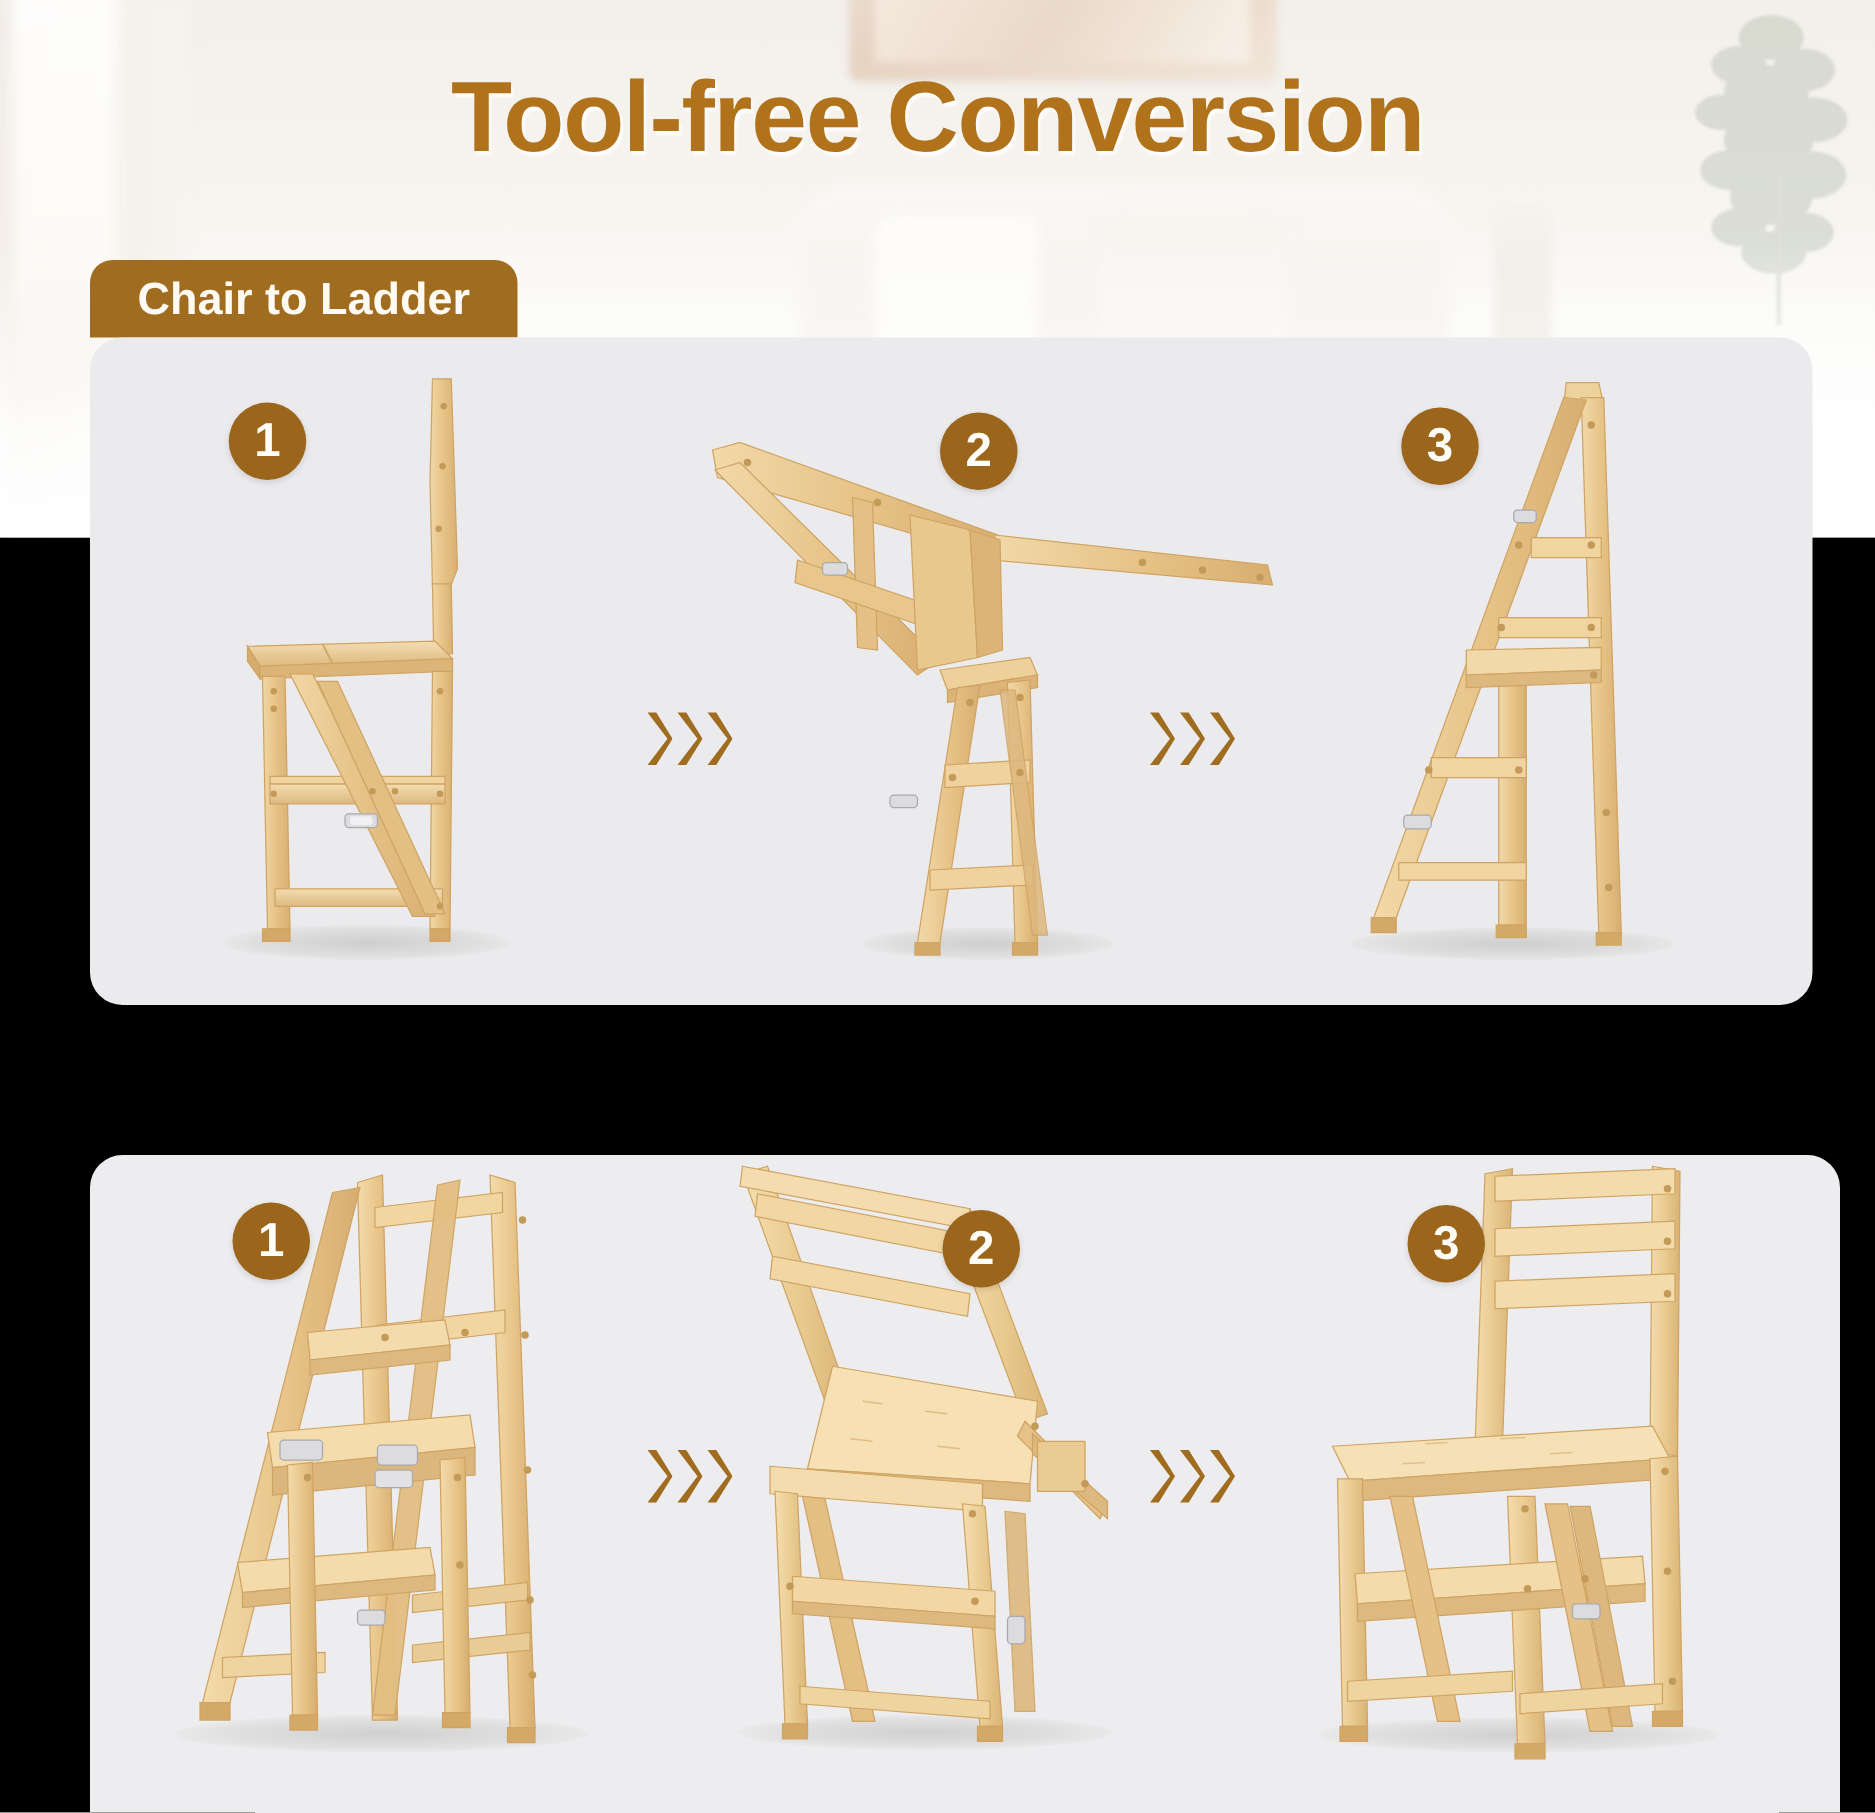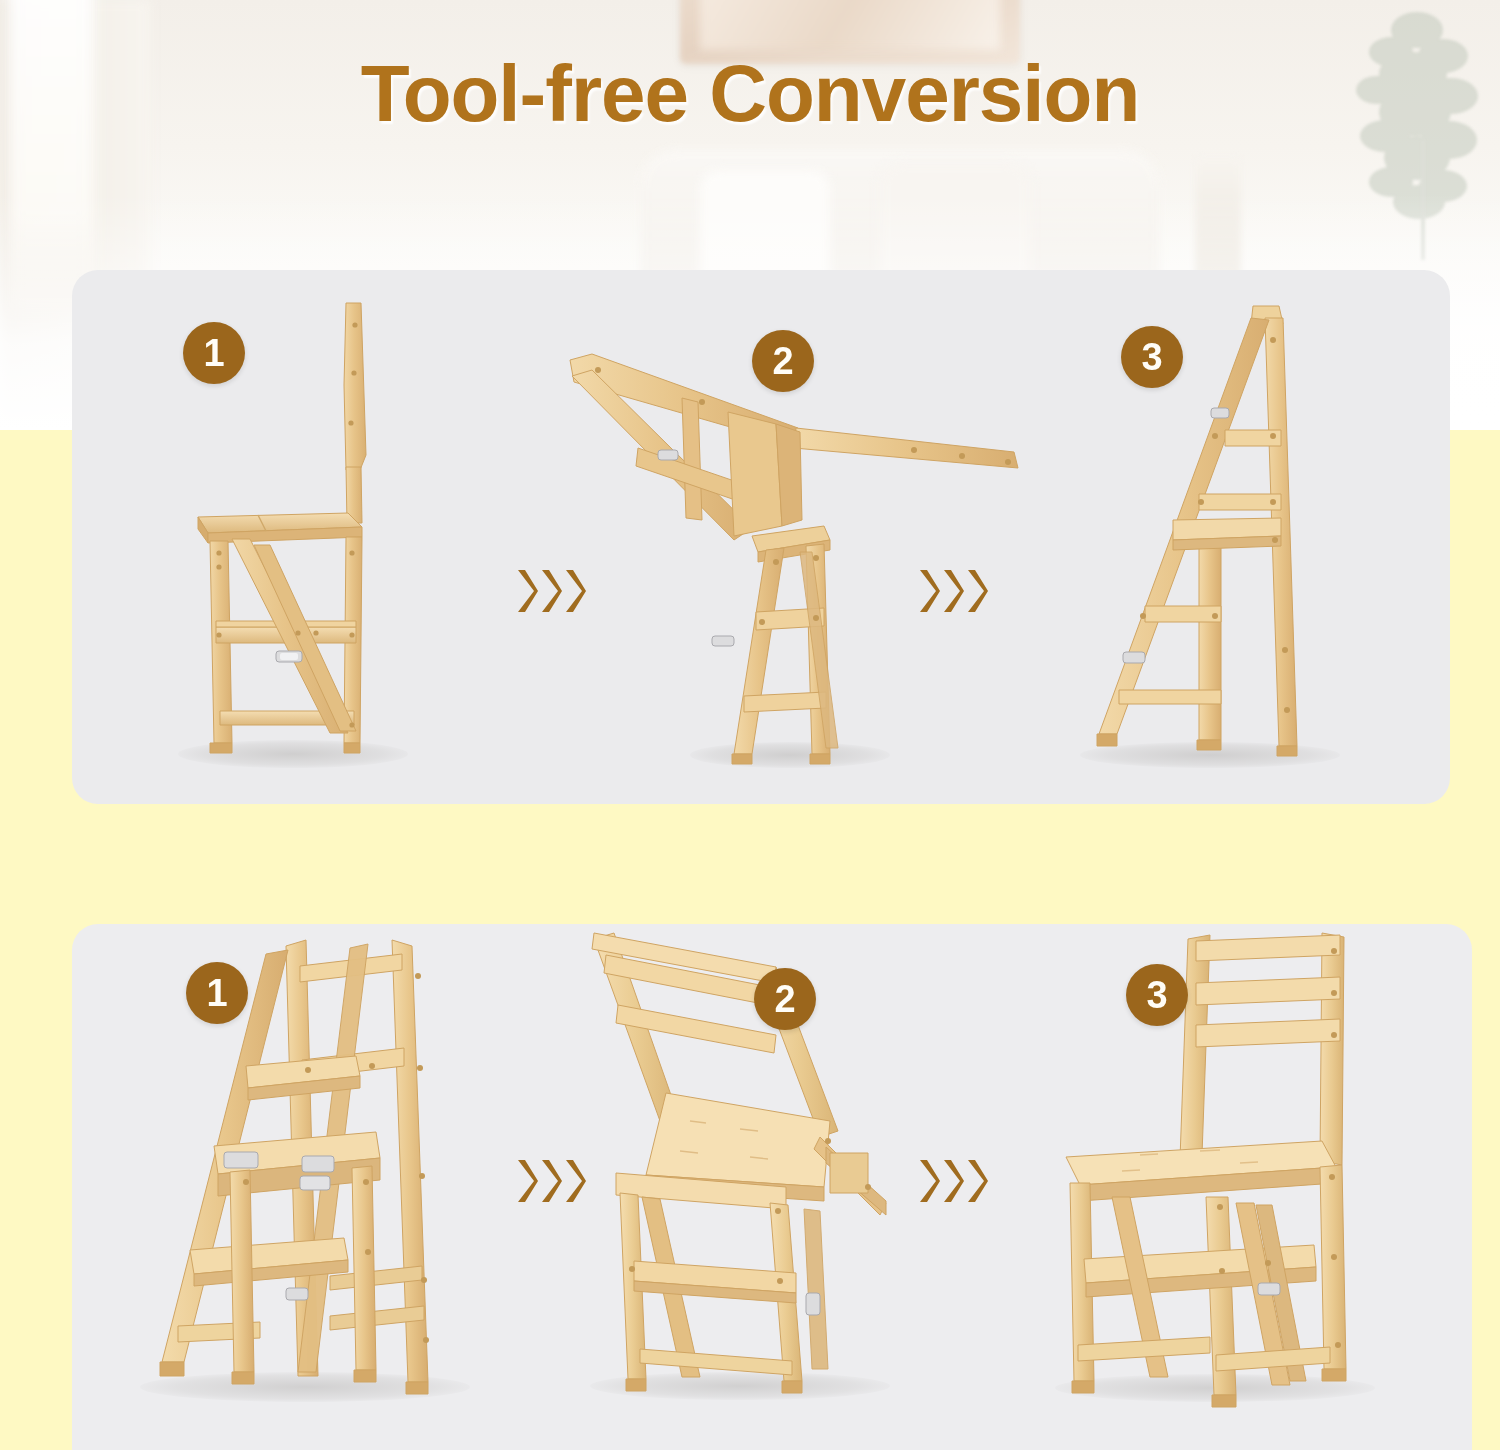--- a/index.html
+++ b/index.html
@@ -9,21 +9,21 @@
   }
   body {
     font-family: "Liberation Sans", sans-serif;
   }
 
   #page {
     position: relative;
     width: 1500px;
     height: 1450px;
     overflow: hidden;
-    background: #fef9c3;
+    background: #000000;
   }
 
   
   .bg-scene {
     position: absolute;
     left: 0; top: 0;
     width: 1500px;
     height: 430px;
     overflow: hidden;
     background:
@@ -243,20 +243,21 @@
         <ellipse cx="94" cy="212" rx="26" ry="17"></ellipse>
       </g>
       <rect x="96" y="150" width="4" height="120" fill="#c8cec4"></rect>
     </svg>
 
     <div class="bg-sheen"></div>
   </div>
 
   <div class="title">Tool-free Conversion</div>
 
+  <div class="badge-tab badge-left">Chair to Ladder</div>
 
   <div class="panel panel-top"></div>
 
   <div class="step-num" style="left:183px; top:322px;">1</div>
   <div class="step-num" style="left:752px; top:330px;">2</div>
   <div class="step-num" style="left:1121px; top:326px;">3</div>
 
   <div class="chevrons" style="left:516px; top:568px;">
     <span class="chev">
       <svg viewBox="0 0 22 46">

